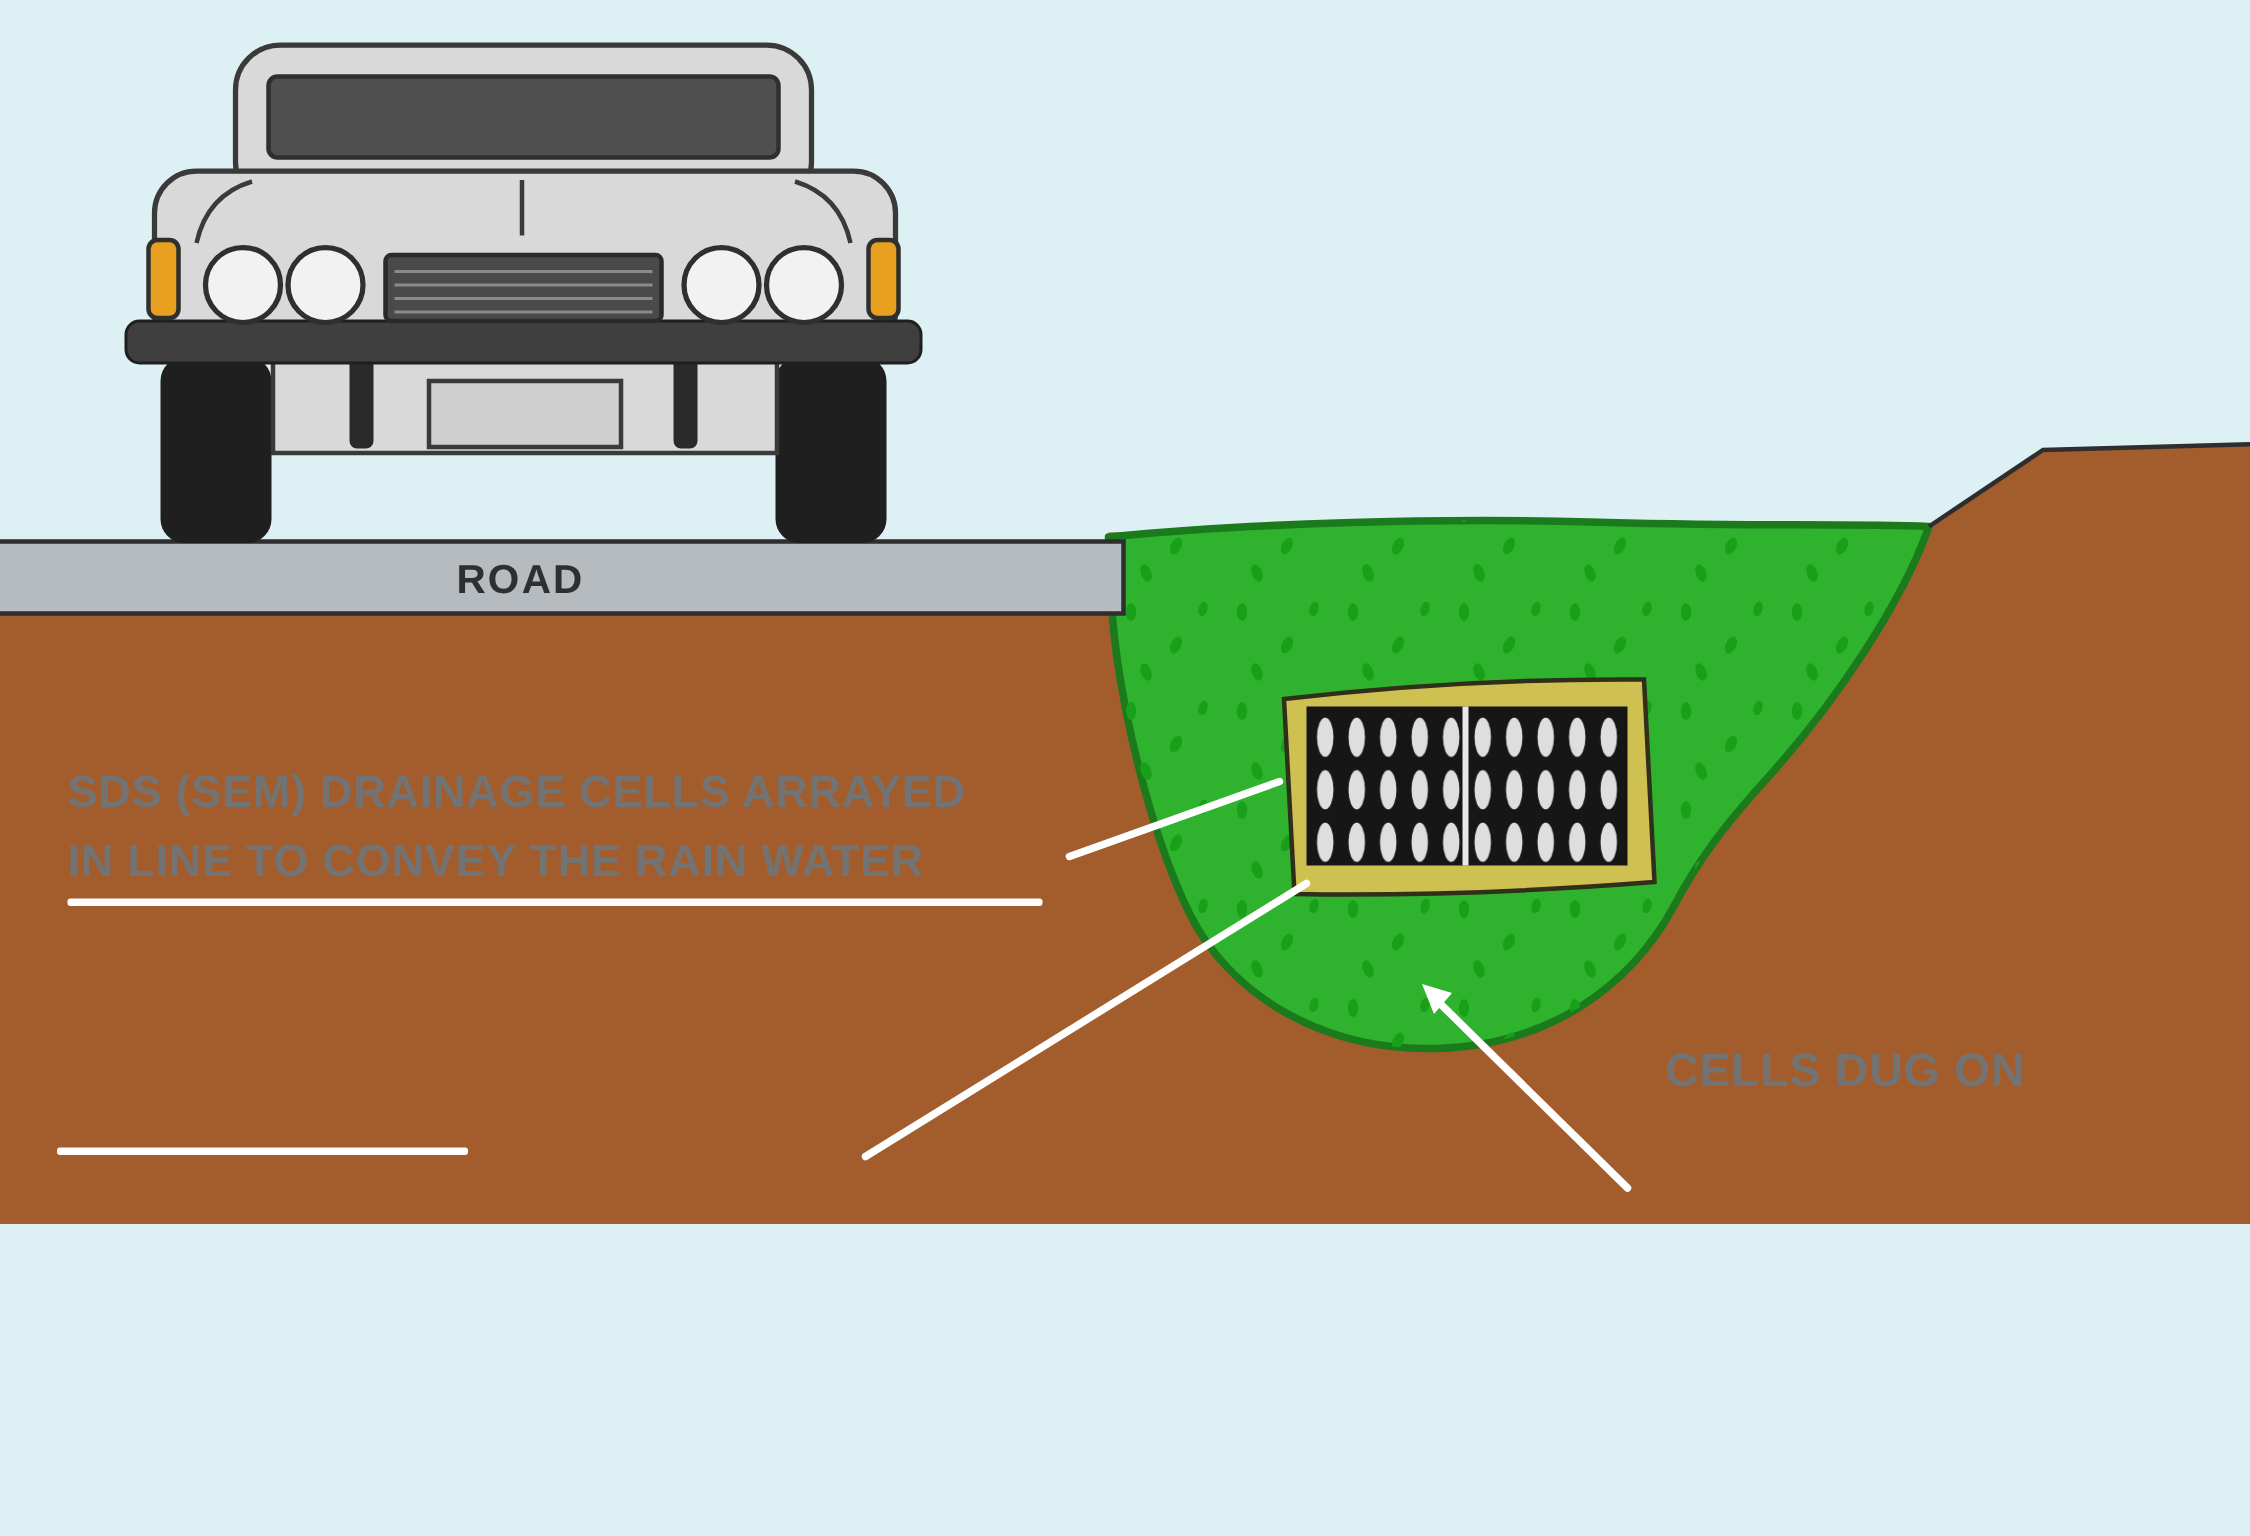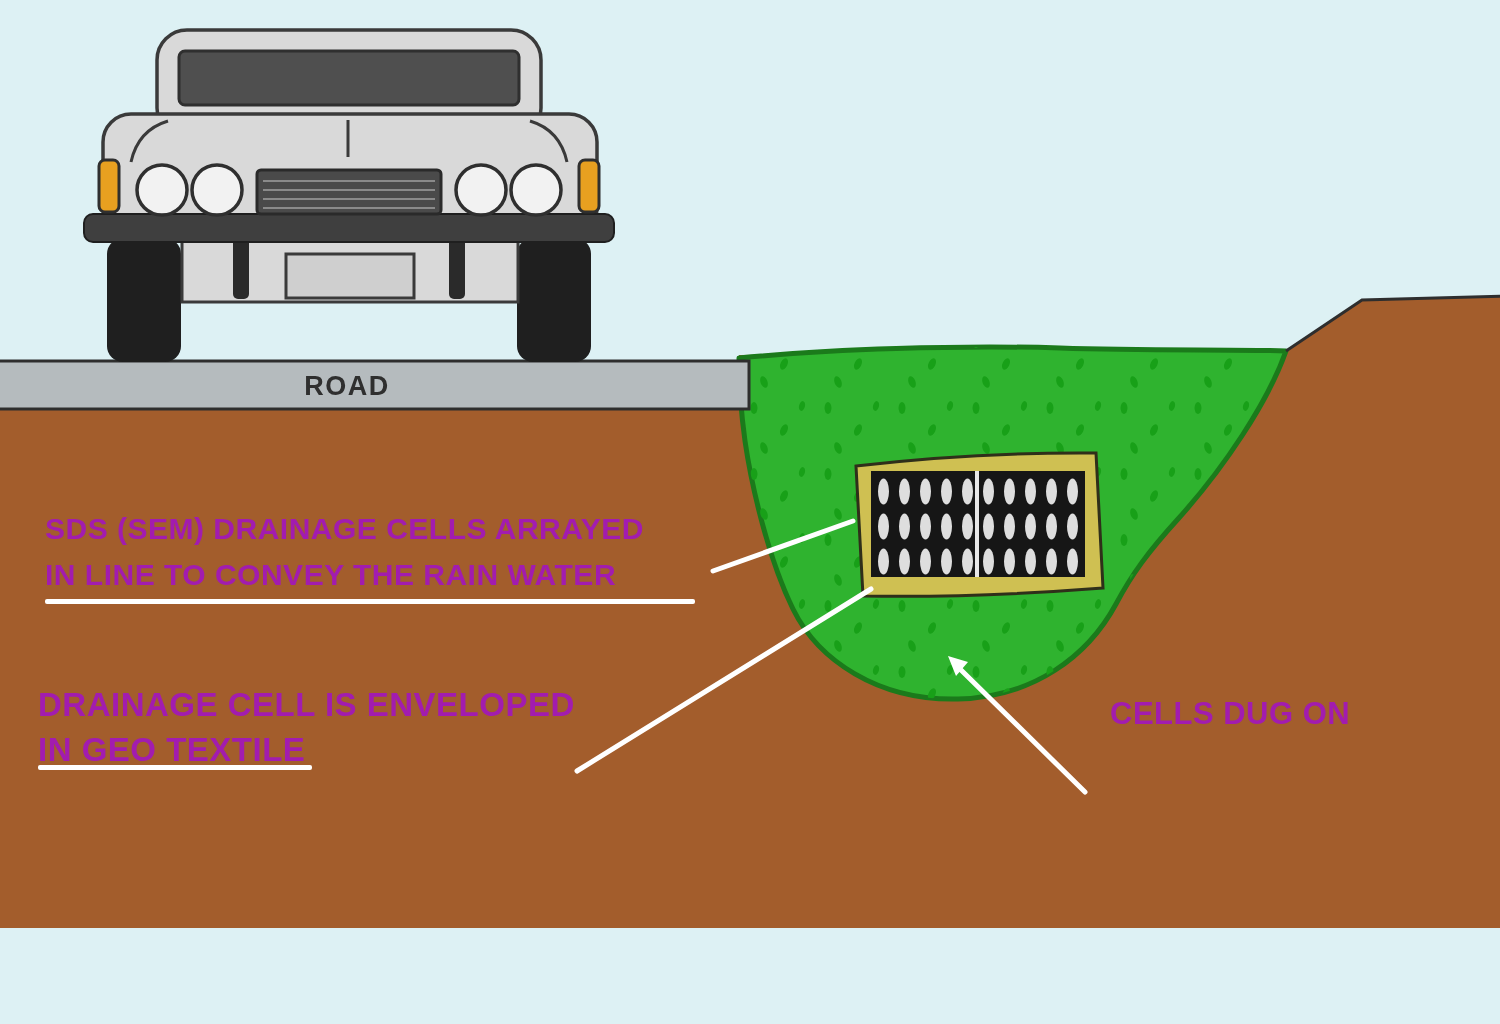--- a/index.html
+++ b/index.html
@@ -1,28 +1,28 @@
 <!DOCTYPE html>
 <html><head>
 <meta charset="utf-8">
 <style>
   html,body{margin:0;padding:0;background:#ddf1f4;}
   .stage{
     position:relative;
-    width:1500px;height:928px;
+    width:1500px;height:816px;
     overflow:hidden;
     font-family:"Liberation Sans", sans-serif;
   }
   .stage svg{position:absolute;left:0;top:0;}
   .label{position:absolute;font-weight:700;}
   .road-label{
     left:277px;top:371px;width:140px;
     text-align:center;font-size:27px;color:#2f2f2f;letter-spacing:1.5px;
   }
-  .ann{color:#a21caf;letter-spacing:0.5px;line-height:46px;}
+  .ann{color:#737373;letter-spacing:0.5px;line-height:46px;}
   .ann-1{left:45px;top:506px;font-size:30px;}
   .ann-2{left:38px;top:682px;font-size:33px;line-height:45px;}
   .ann-3{left:1110px;top:691px;font-size:31px;line-height:45px;}
   .underline{position:absolute;background:#ffffff;height:5px;border-radius:2px;}
   .u1{left:45px;top:599px;width:650px;}
   .u2{left:38px;top:765px;width:274px;}
 </style>
 </head>
 <body>
 
@@ -100,23 +100,19 @@
   </svg>
 
   <div class="label road-label">ROAD</div>
 
   <div class="label ann ann-1">
     <div>SDS (SEM) DRAINAGE CELLS ARRAYED</div>
     <div>IN LINE TO CONVEY THE RAIN WATER</div>
   </div>
   <div class="underline u1"></div>
 
-  <div class="label ann ann-2">
-    <div>DRAINAGE CELL IS ENVELOPED</div>
-    <div>IN GEO TEXTILE</div>
-  </div>
   <div class="underline u2"></div>
 
   <div class="label ann ann-3">
     <div>CELLS DUG ON</div>
   </div>
 
 </div>
 
 </body></html>

